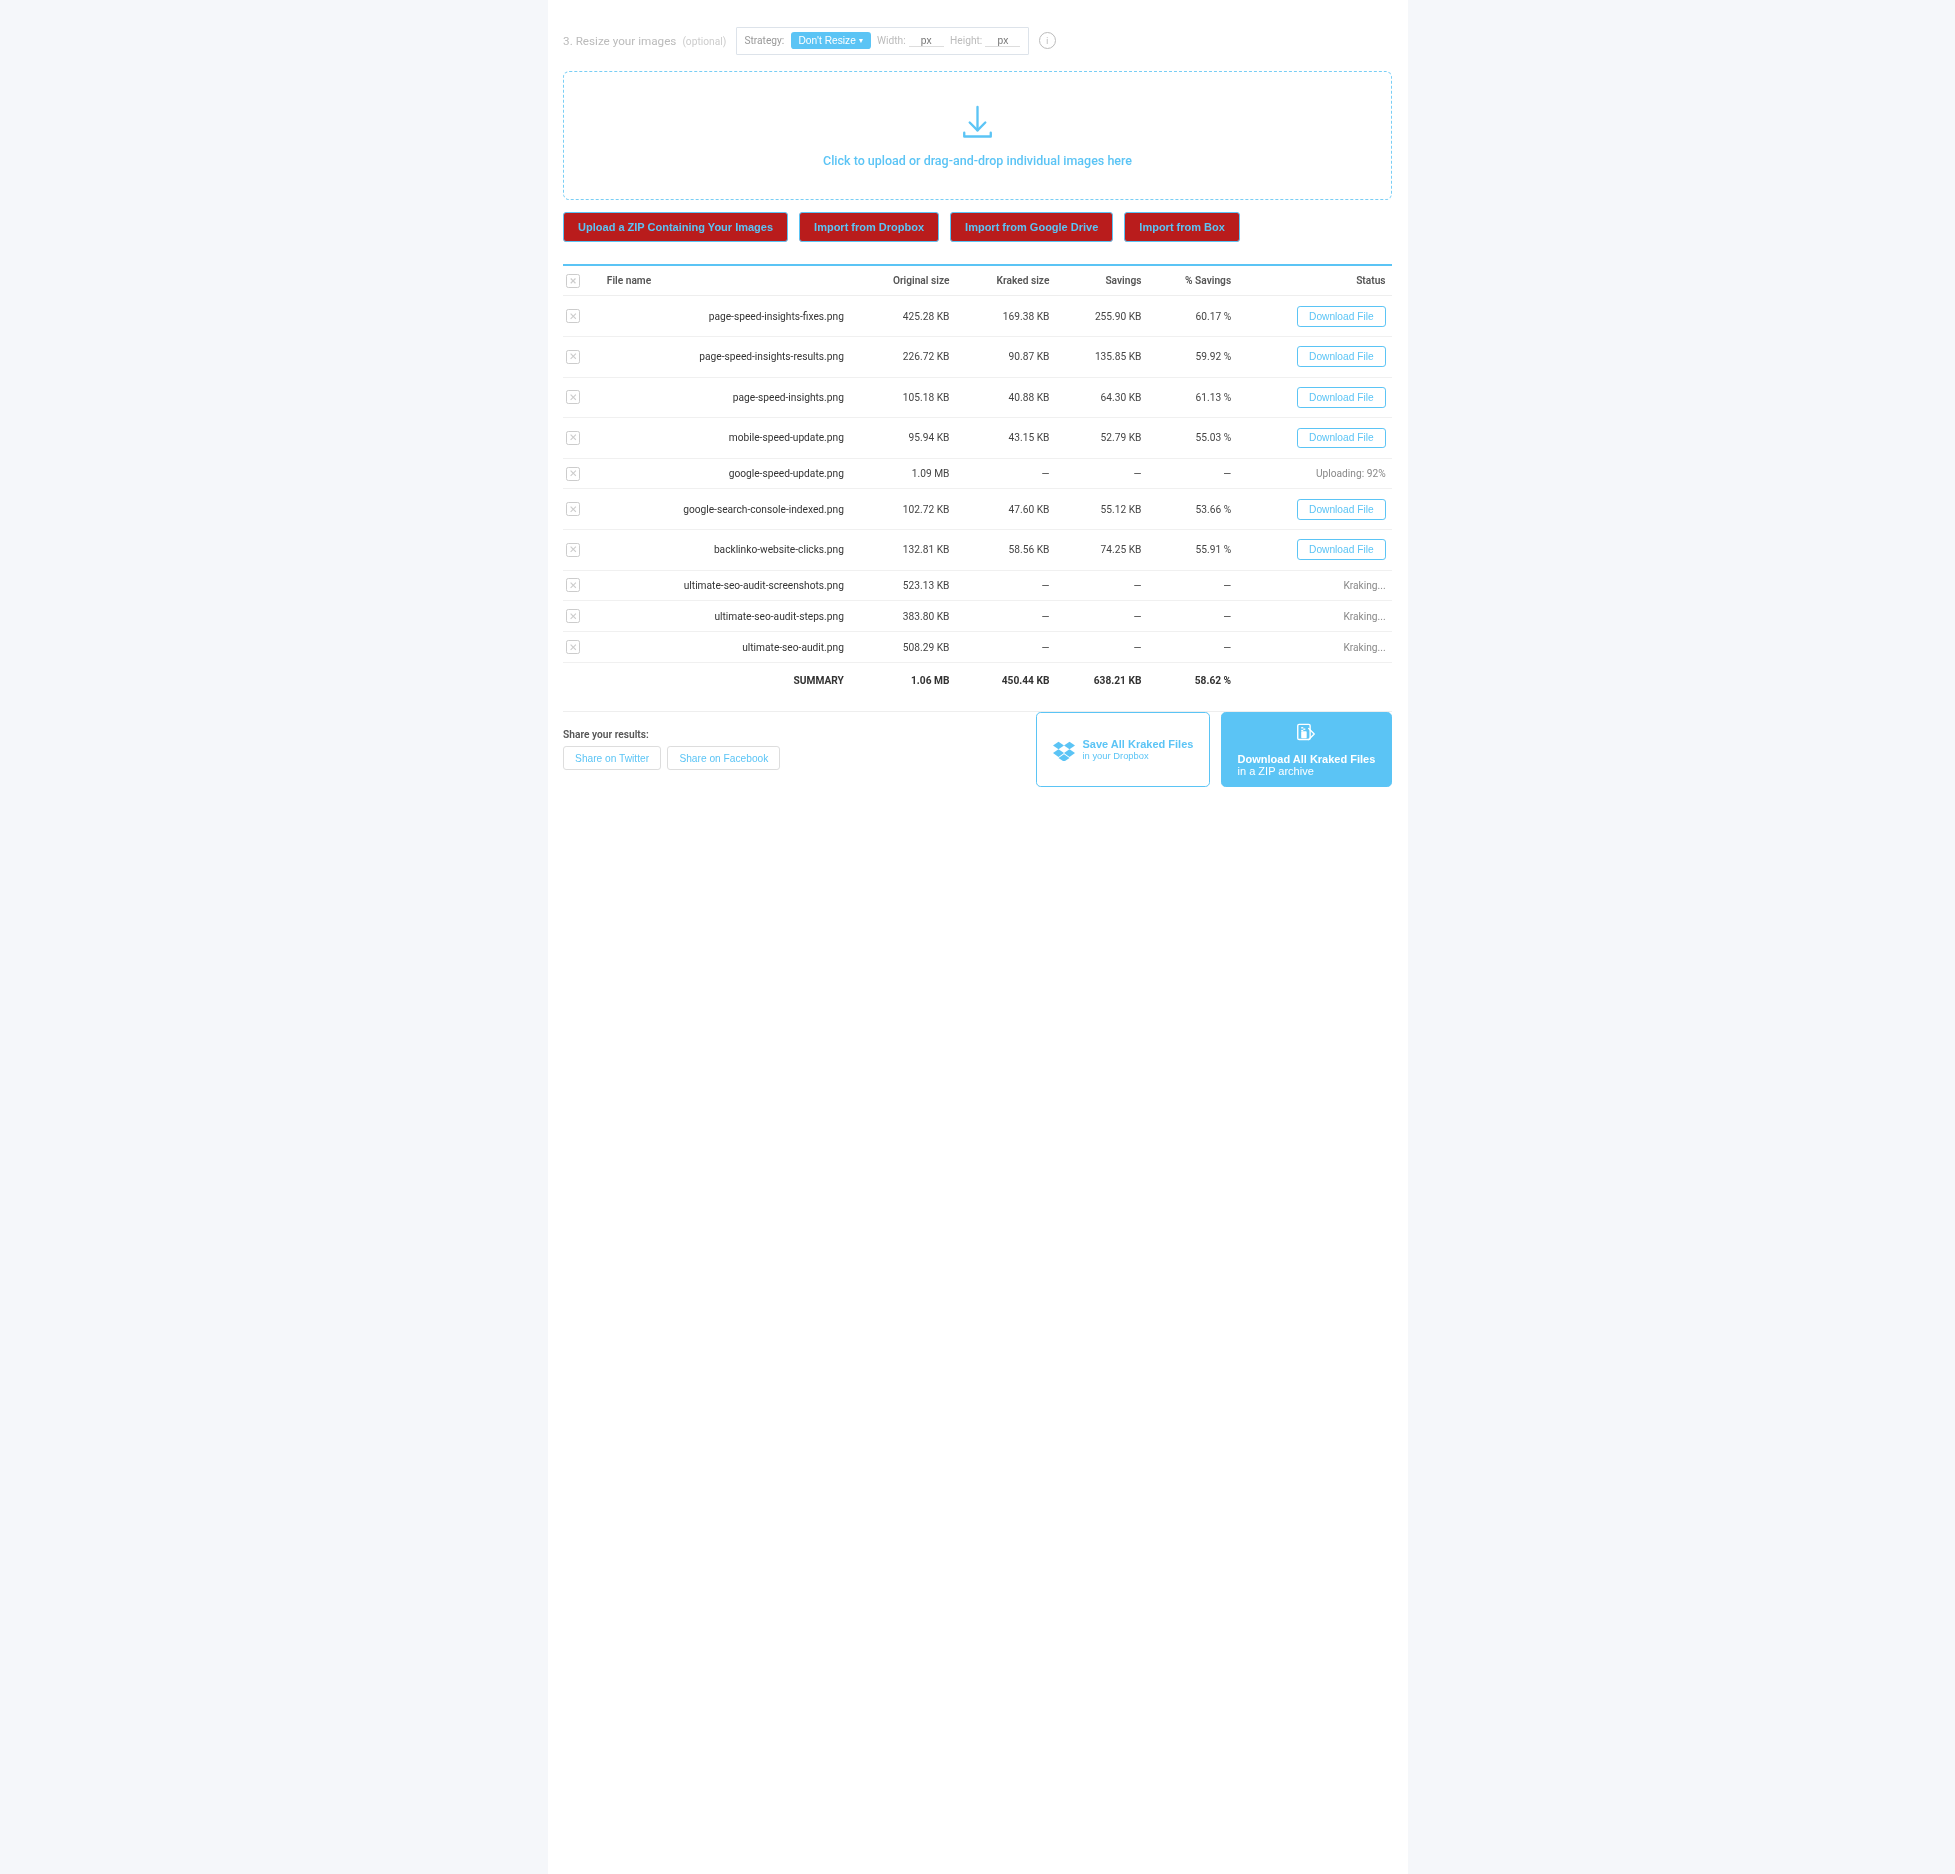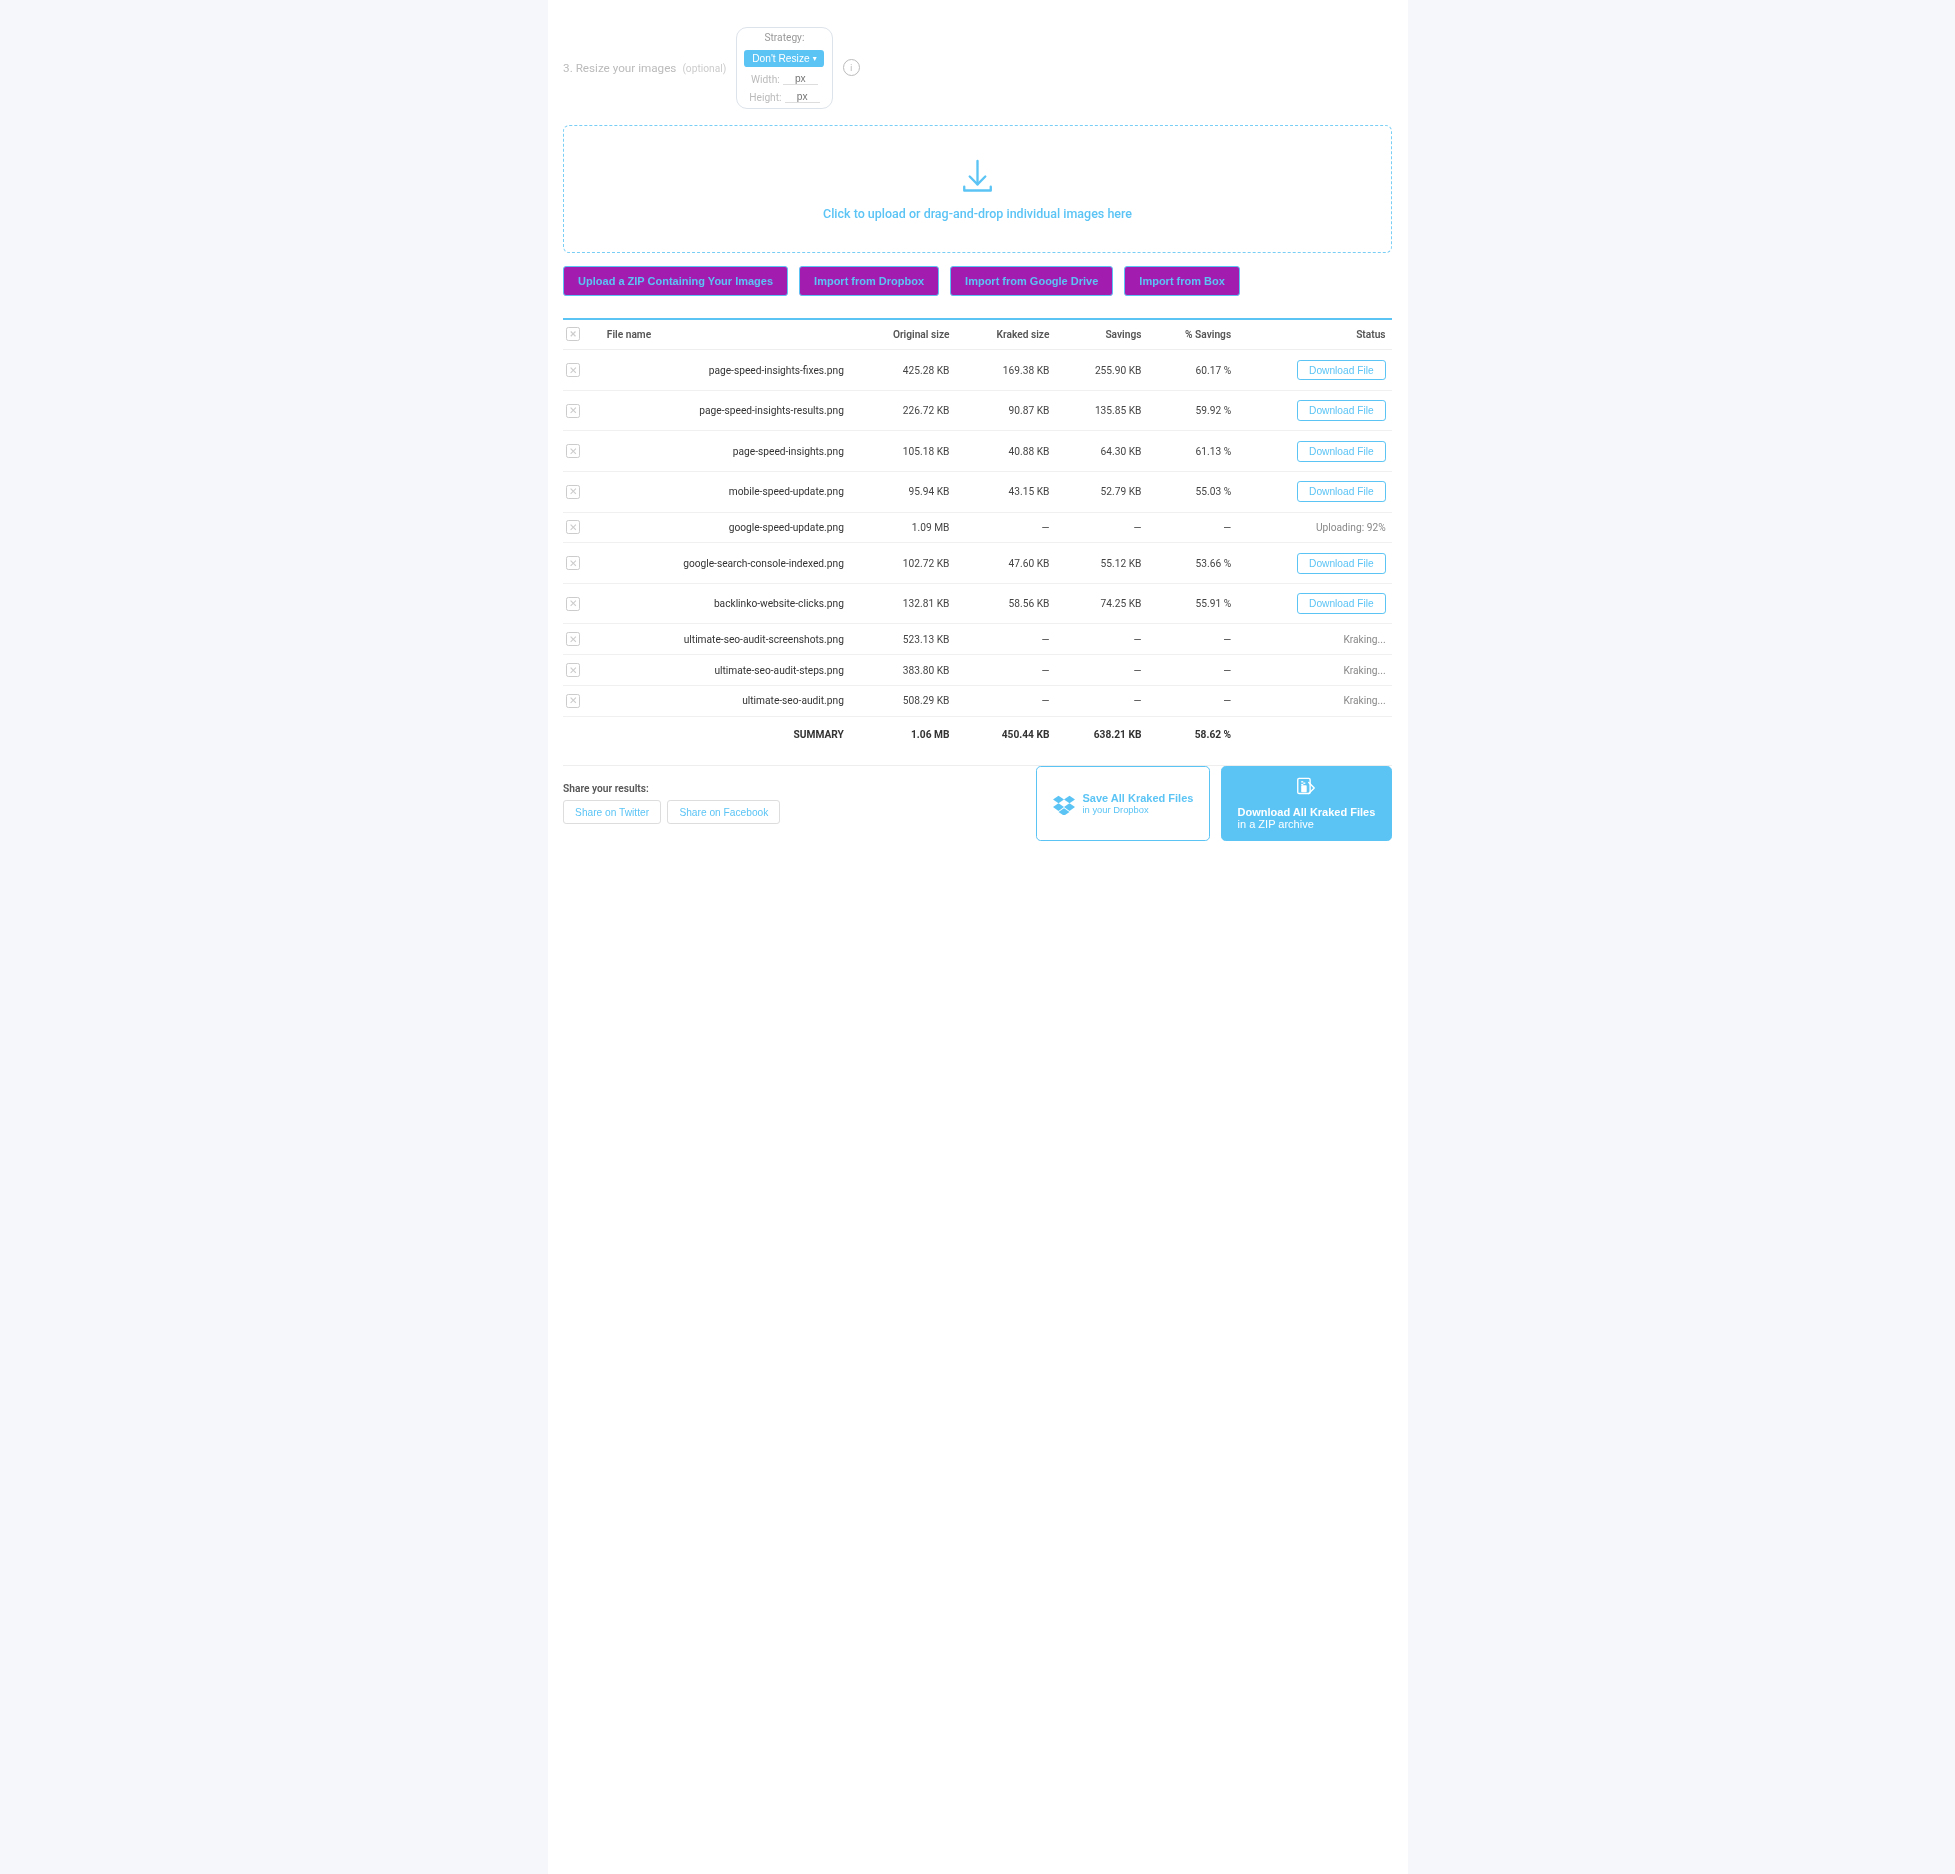--- a/index.html
+++ b/index.html
@@ -24,25 +24,24 @@
       gap: 9.4px;
       padding: 11px 0 15.6px 0;
       color: #aaa;
       font-size: 11.7px;
     }
     .resize-label { color: #bbb; }
     .strategy-box {
       display: flex;
       align-items: center;
       border: 0.8px solid #dde3ea;
-      border-radius: 11px;
+      border-radius: 1px;
       padding: 4.7px 7.8px;
       gap: 6.3px;
       background: #fff;
-      flex-direction: column;
     }
     .strategy-label { color: #999; font-size: 10.2px; }
     .strategy-btn {
       background: #5bc4f5;
       color: #fff;
       border: none;
       border-radius: 3.1px;
       padding: 3.1px 7.8px;
       font-size: 10.2px;
       cursor: pointer;
@@ -100,21 +99,21 @@
     
     .import-buttons {
       display: flex;
       gap: 11px;
       flex-wrap: wrap;
       margin-bottom: 22px;
     }
     .import-btn {
       border: 1.6px solid #5bc4f5;
       color: #5bc4f5;
-      background: #a21caf;
+      background: #b91c1c;
       border-radius: 3.1px;
       padding: 7.8px 14px;
       font-size: 11px;
       font-weight: 700;
       cursor: pointer;
       white-space: nowrap;
     }
 
     
     .divider {

